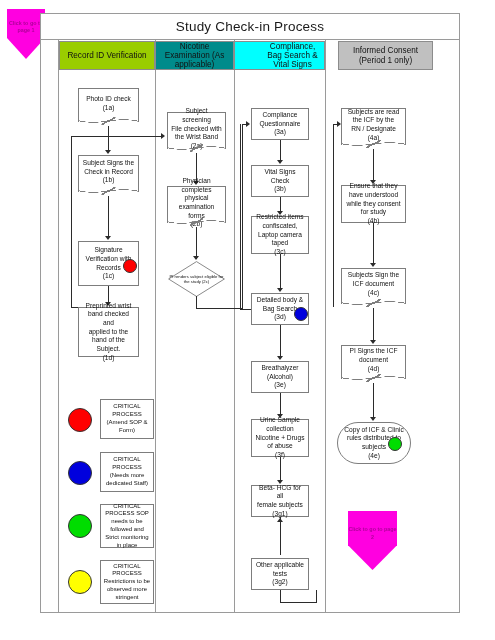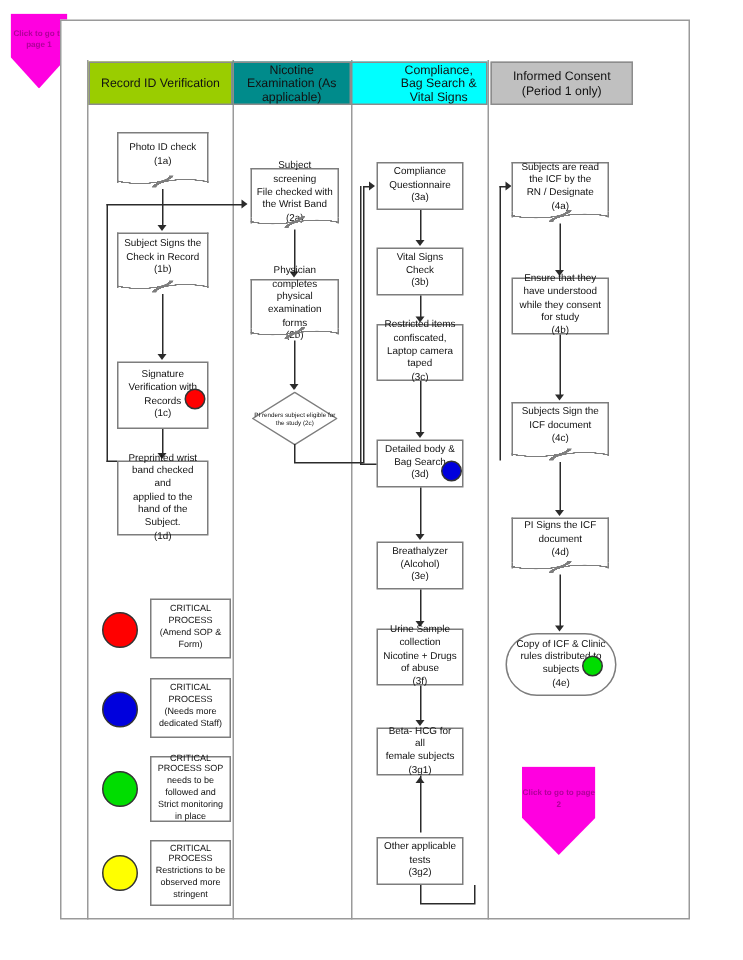--- a/index.html
+++ b/index.html
@@ -19,21 +19,21 @@
           border-right:1px solid #9a9a9a;box-sizing:border-box;}
 
   
   .hdr{position:absolute;top:41px;height:29px;box-sizing:border-box;
        border:1px solid #8c8c8c;display:flex;align-items:center;
        justify-content:center;text-align:center;line-height:1.12;
        font-size:8.2px;color:#111;padding:0 2px;}
   .hdr1{left:59px;width:96px;}
   .hdr2{left:155px;width:79px;}
   .hdr3{left:234px;width:91px;padding-left:28px;}
-  .hdr4{left:327px;width:95px;}
+  .hdr4{left:338px;width:95px;}
 
   
   .colsep{position:absolute;top:40px;width:0;height:573px;border-left:1px solid #9a9a9a;}
 
   
   .node{position:absolute;box-sizing:border-box;border:1px solid #7d7d7d;
         background:#fff;display:flex;align-items:center;justify-content:center;
         text-align:center;font-size:6.6px;line-height:1.32;color:#111;padding:2px 3px;}
   .node .txt{display:block;width:100%;white-space:pre-line;}
 
@@ -90,20 +90,23 @@
 </head>
 <body>
 
 <div id="page">
 
   <div class="penta" style="left:7px;top:9px;width:38px;height:36px;">Click to
 go to
 page 1</div>
 
   <div class="frame"></div>
+  <div class="title-band">
+    <span>Study Check-in Process</span>
+  </div>
 
   <div class="gutter"></div>
   <div class="colsep" style="left:155px;"></div>
   <div class="colsep" style="left:234px;"></div>
   <div class="colsep" style="left:325px;"></div>
 
   <div class="hdr hdr1" style="background:#9ACD00;">
       <span class="txt">Record ID Verification</span>
     </div>
   <div class="hdr hdr2" style="background:#008B8B;">

